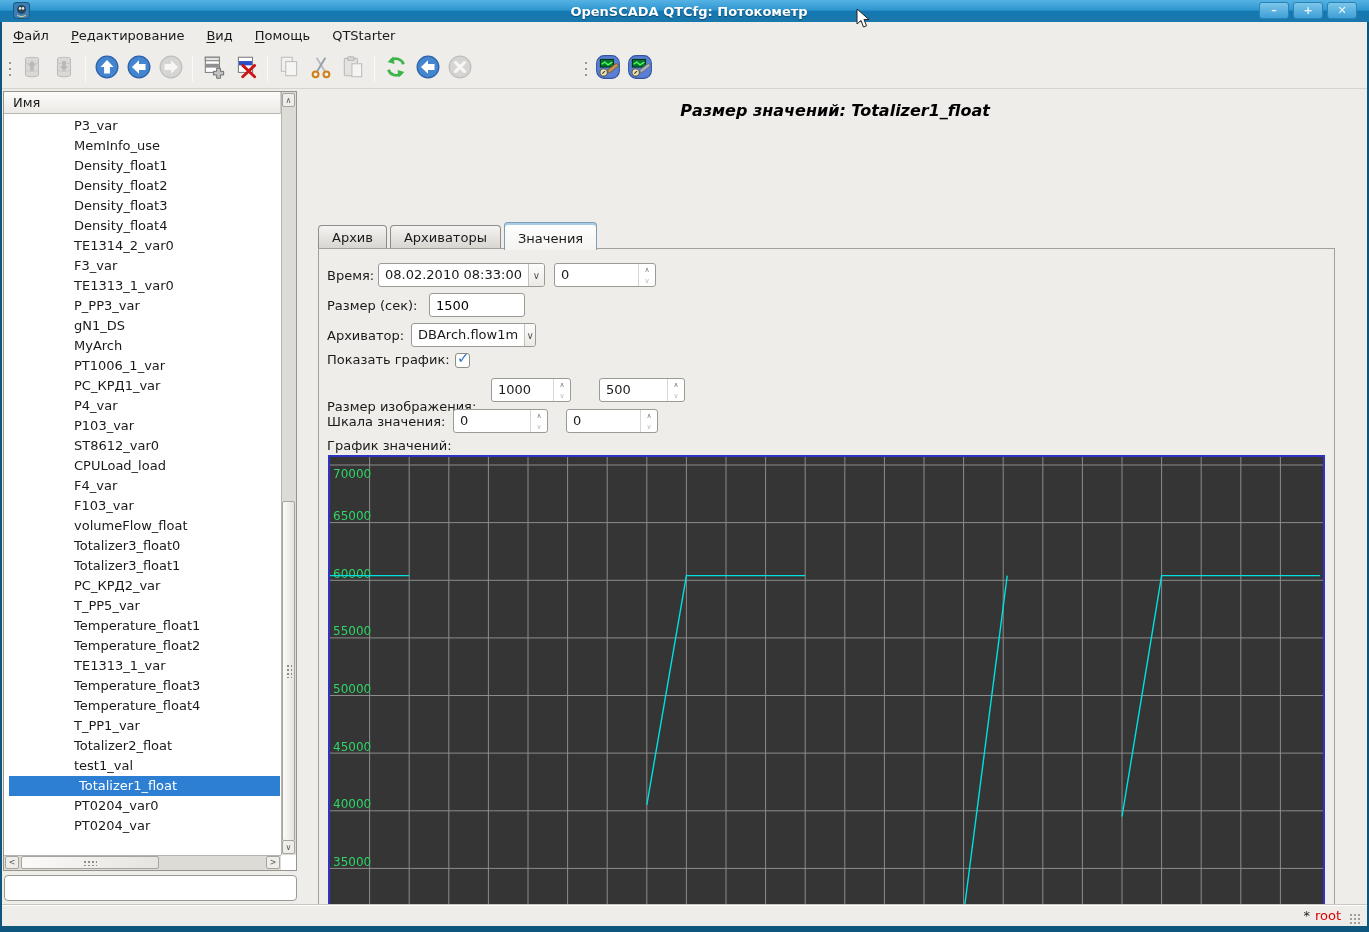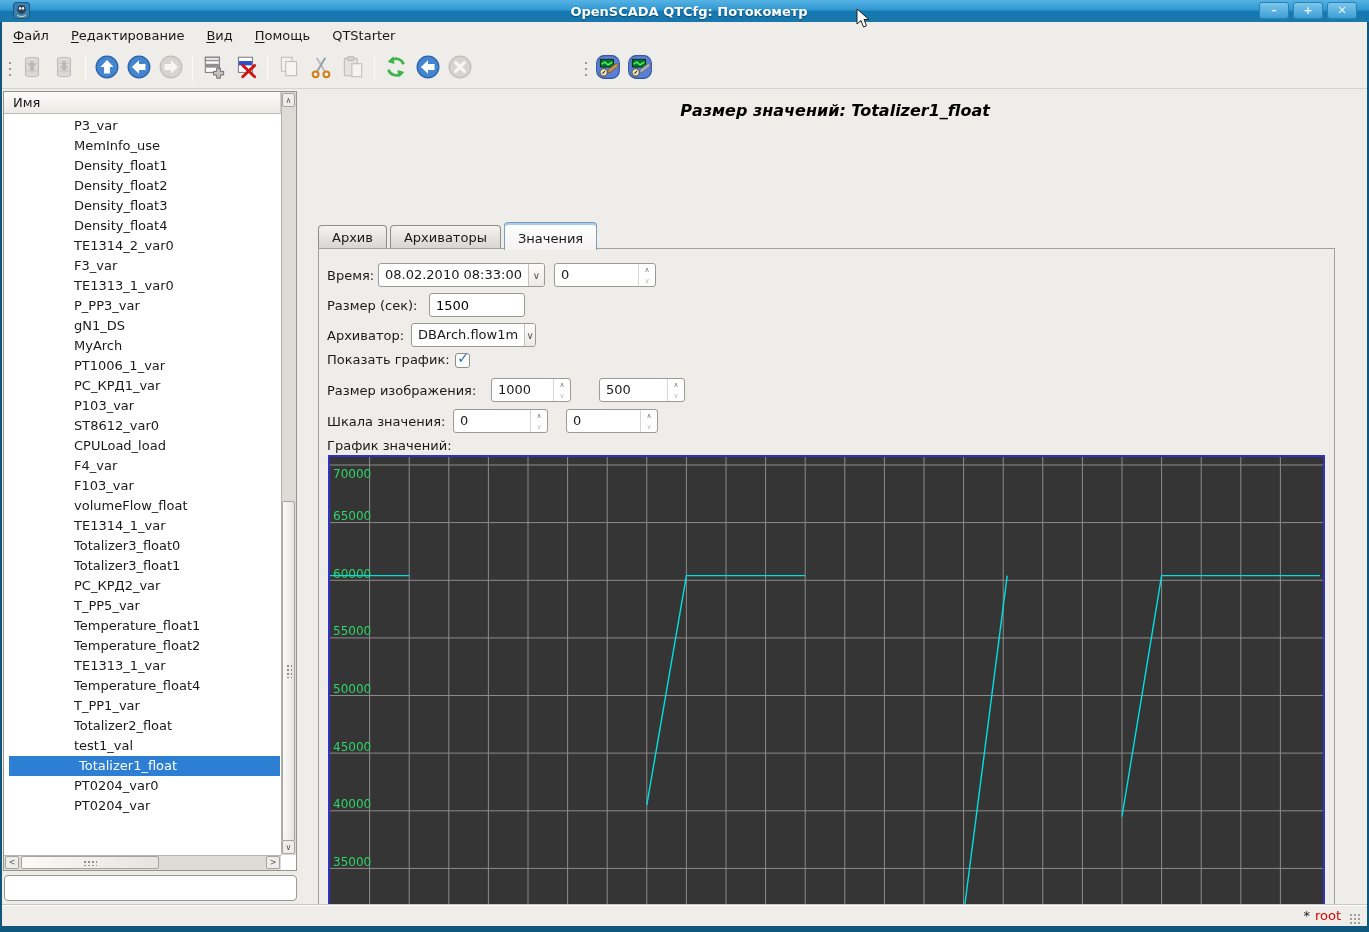--- a/index.html
+++ b/index.html
@@ -240,34 +240,35 @@
       <div class="tree-row">Density_float3</div>
       <div class="tree-row">Density_float4</div>
       <div class="tree-row">TE1314_2_var0</div>
       <div class="tree-row">F3_var</div>
       <div class="tree-row">TE1313_1_var0</div>
       <div class="tree-row">P_PP3_var</div>
       <div class="tree-row">gN1_DS</div>
       <div class="tree-row">MyArch</div>
       <div class="tree-row">PT1006_1_var</div>
       <div class="tree-row">PC_КРД1_var</div>
+      <div class="tree-row">P4_var</div>
       <div class="tree-row">P103_var</div>
       <div class="tree-row">ST8612_var0</div>
       <div class="tree-row">CPULoad_load</div>
       <div class="tree-row">F4_var</div>
       <div class="tree-row">F103_var</div>
       <div class="tree-row">volumeFlow_float</div>
-      <div class="tree-row">TE1314_1_var</div>
       <div class="tree-row">Totalizer3_float0</div>
       <div class="tree-row">Totalizer3_float1</div>
       <div class="tree-row">PC_КРД2_var</div>
       <div class="tree-row">T_PP5_var</div>
       <div class="tree-row">Temperature_float1</div>
       <div class="tree-row">Temperature_float2</div>
       <div class="tree-row">TE1313_1_var</div>
+      <div class="tree-row">Temperature_float3</div>
       <div class="tree-row">Temperature_float4</div>
       <div class="tree-row">T_PP1_var</div>
       <div class="tree-row">Totalizer2_float</div>
       <div class="tree-row">test1_val</div>
       <div class="tree-row selected">Totalizer1_float</div>
       <div class="tree-row">PT0204_var0</div>
       <div class="tree-row">PT0204_var</div>
     </div>
   <div class="vscroll">
     <span class="scroll-arrow" style="top:1px;">∧</span>
@@ -315,21 +316,21 @@
     <div class="fld" style="left:92px; top:74px; width:125px;">
       <span class="fld-text">DBArch.flow1m</span>
       <span class="combo-arrow">∨</span>
     </div>
 
     <div class="lbl" style="top:100px; height:22px; line-height:22px;">Показать график:</div>
     <div class="checkbox" id="show-graph-checkbox" style="left:136px; top:104px;">
       <span class="check">✓</span>
     </div>
 
-    <div class="lbl" style="top:129px">Размер изображения:</div>
+    <div class="lbl" style="top:145px">Размер изображения:</div>
     <div class="fld" style="left:172px; top:129px; width:80px;">
       <span class="fld-text">1000</span>
       <span class="spin-btns">
           <span>∧</span>
           <span>∨</span>
         </span>
     </div>
     <div class="fld" style="left:280px; top:129px; width:86px;">
       <span class="fld-text">500</span>
       <span class="spin-btns">

